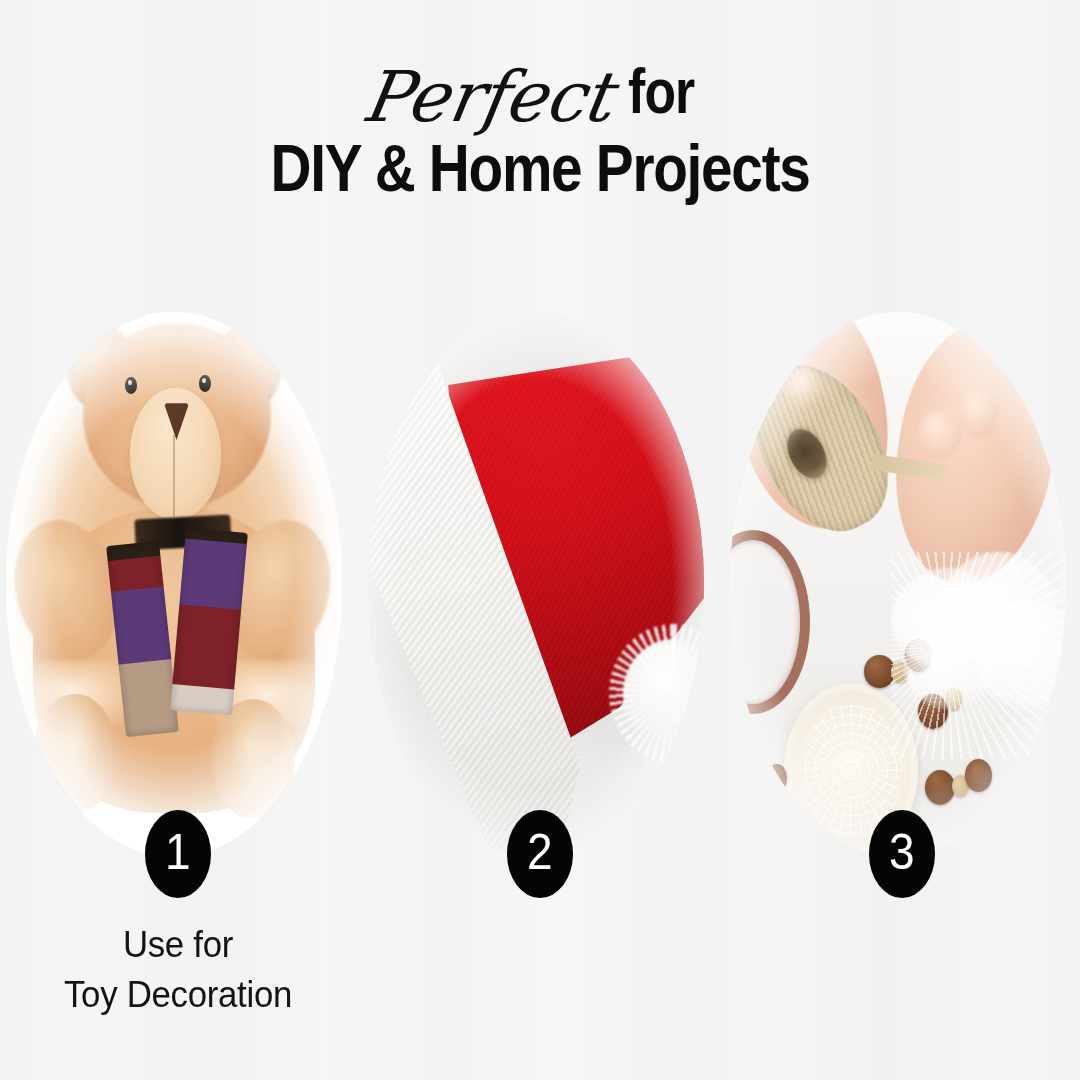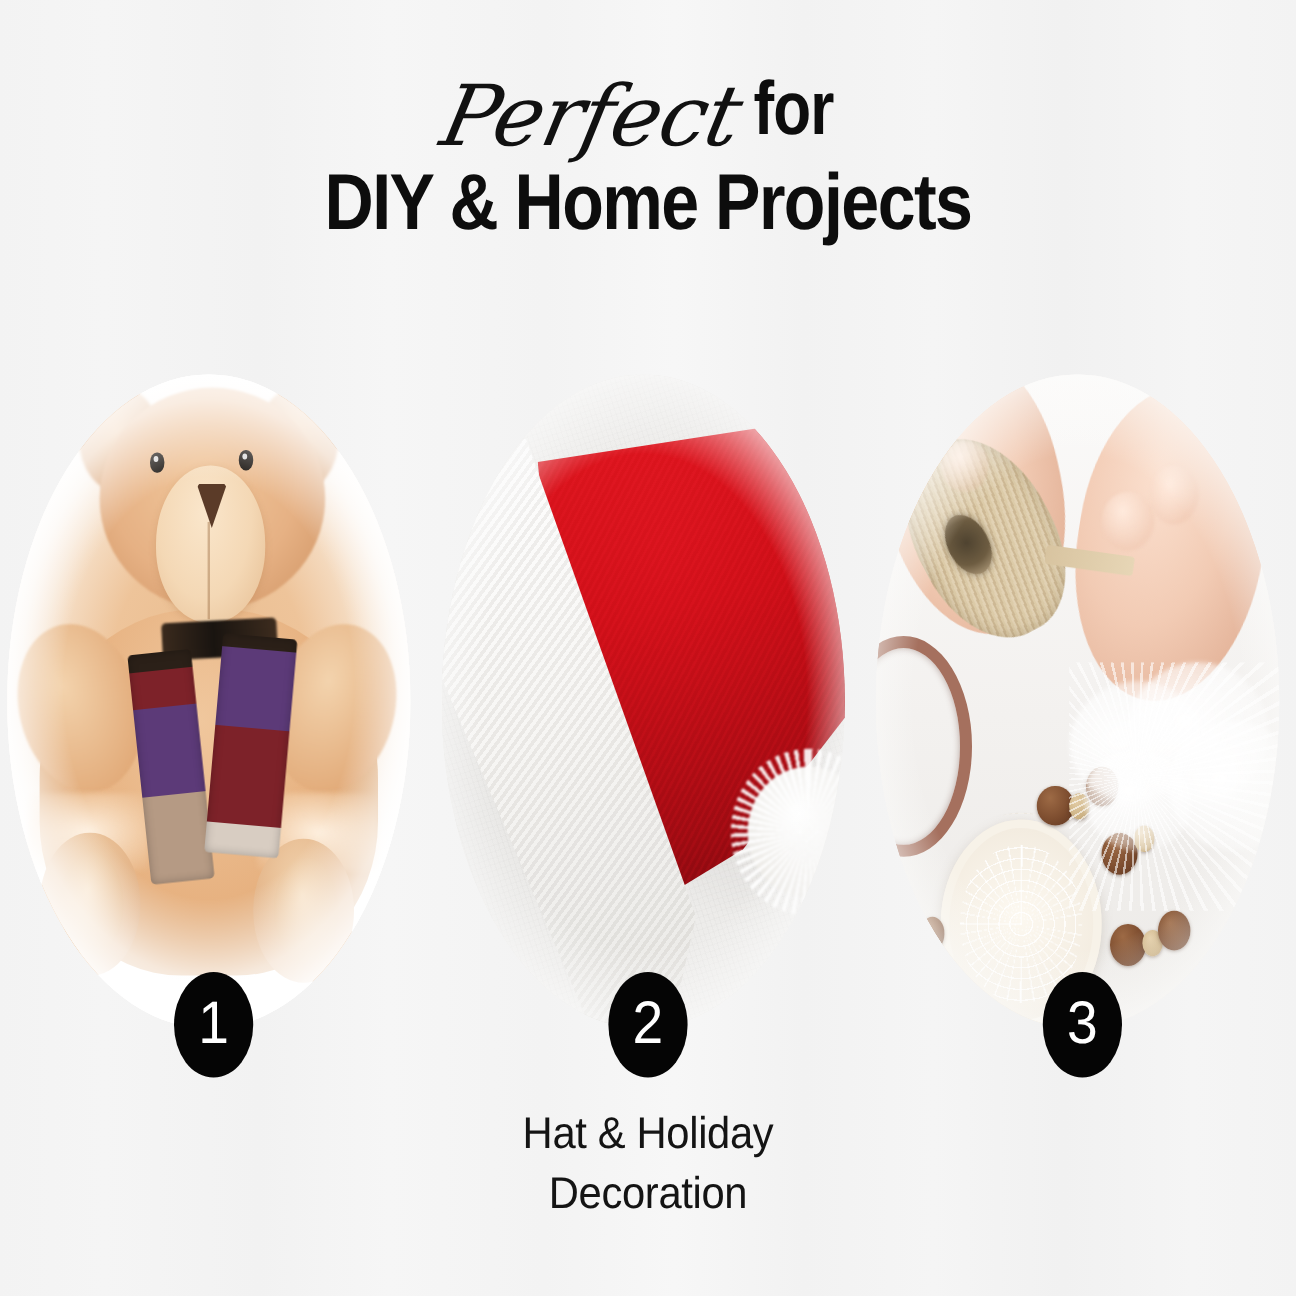--- a/index.html
+++ b/index.html
@@ -397,40 +397,40 @@
             <div class="sc neck"></div>
             <div class="sc left"></div>
             <div class="sc right"></div>
           </div>
           <div class="vign"></div>
         </div>
       </div>
       <div class="badge">
         <span>1</span>
       </div>
+      <div class="caption">
+        <div>Use for</div>
+        <div>Toy Decoration</div>
+      </div>
     </div>
 
     <div class="card c2">
       <div class="oval">
         <div class="photo santa">
           <div class="surface"></div>
           <div class="grain"></div>
           <div class="shadow"></div>
           <div class="hatred"></div>
           <div class="trim"></div>
           <div class="pom"></div>
           <div class="vign"></div>
         </div>
       </div>
       <div class="badge">
         <span>2</span>
-      </div>
-      <div class="caption">
-        <div>Hat &amp; Holiday</div>
-        <div>Decoration</div>
       </div>
     </div>
 
     <div class="card c3">
       <div class="oval">
         <div class="photo craft">
           <div class="table"></div>
           <div class="hoop"></div>
           <div class="hand lh"></div>
           <div class="spool">

